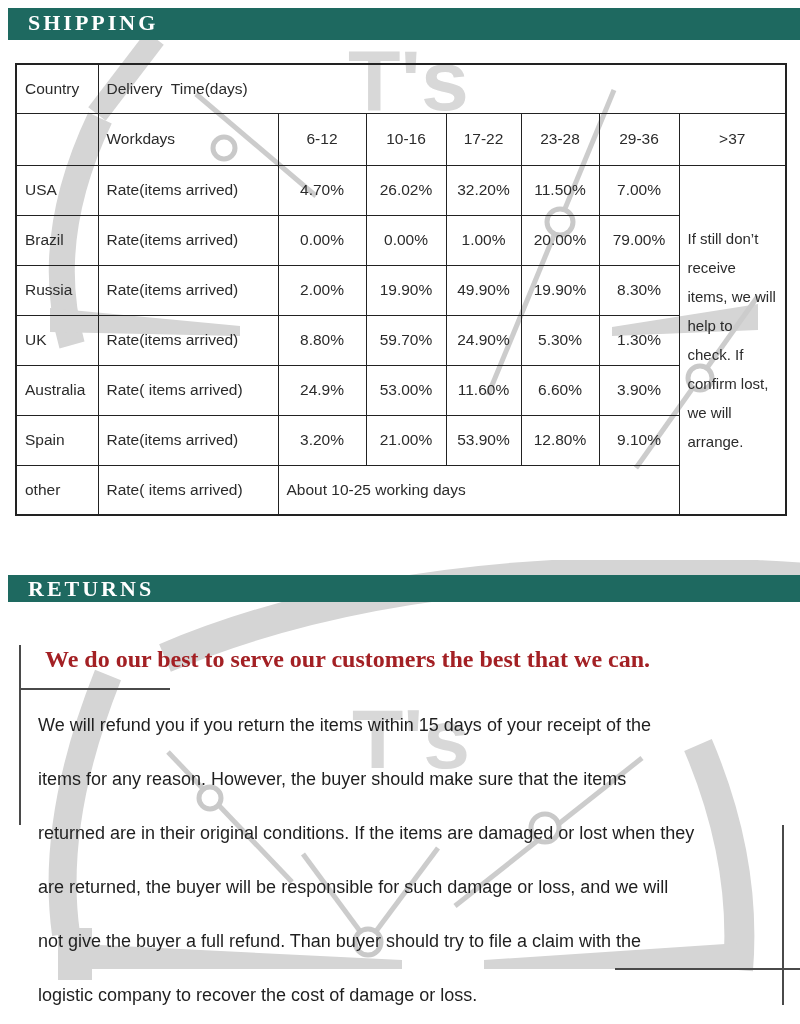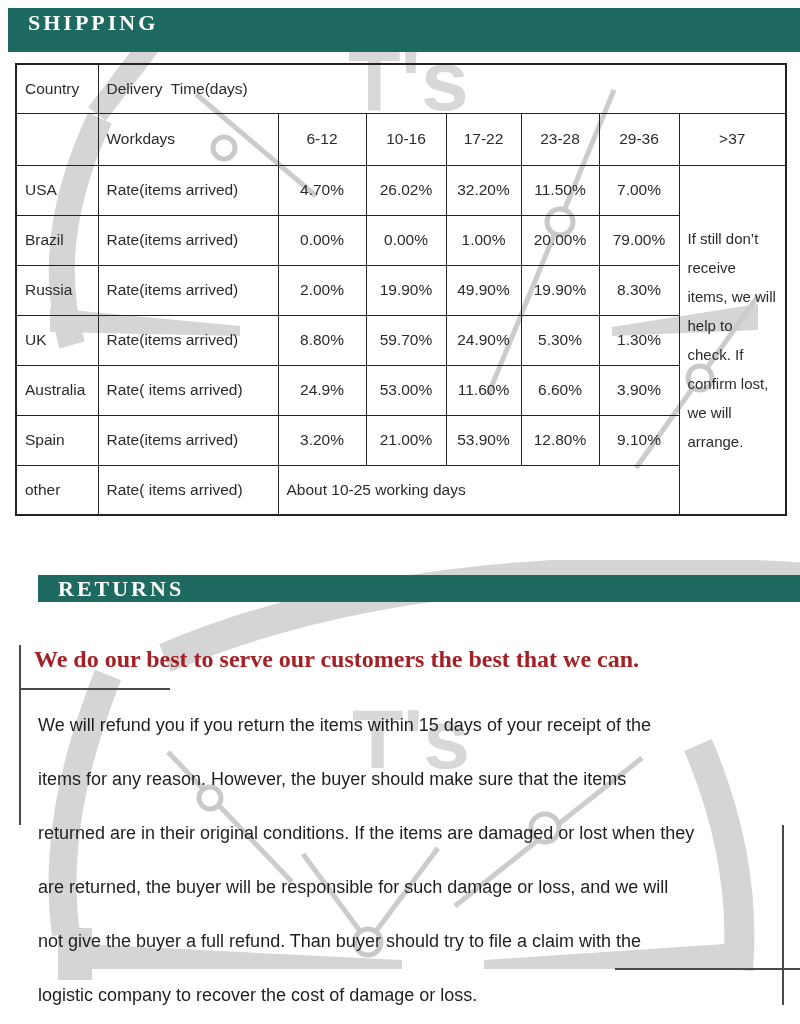--- a/index.html
+++ b/index.html
@@ -1,32 +1,32 @@
 <!DOCTYPE html>
 <html><head>
 <meta charset="utf-8">
 <style>
   html,body{margin:0;padding:0;background:#ffffff;}
   #page{position:relative;width:800px;height:1024px;background:#ffffff;overflow:hidden;
         font-family:"Liberation Sans",sans-serif;color:#2b2b2b;}
   .wm{position:absolute;left:0;pointer-events:none;z-index:0;}
-  .section-bar{position:absolute;left:8px;right:0;height:44px;background:#1e6960;z-index:1;}
+  .section-bar{position:absolute;left:8px;right:0;height:32px;background:#1e6960;z-index:1;}
   .section-bar .bar-title{display:block;padding-left:20px;line-height:29px;color:#ffffff;
         font-family:"Liberation Serif",serif;font-weight:bold;font-size:22px;letter-spacing:3px;}
   table.ship{position:absolute;left:15px;top:63px;border-collapse:collapse;z-index:1;
         font-size:15.5px;color:#2b2b2b;table-layout:fixed;background:transparent;}
   table.ship td{border:1px solid #222222;padding:8px;vertical-align:middle;background:transparent;}
   table.ship{border:2px solid #222222;}
   td.c-country{padding-left:8px;}
   td.c-label{padding-left:14px;white-space:pre;}
   td.c-num{text-align:center;}
   td.c-note{font-size:15px;line-height:29px;padding:0 4px 0 8px;white-space:pre-line;vertical-align:middle;margin-left:33px;}
   td.c-span{padding-left:24px;}
   tr.h1{height:49px;} tr.h2{height:52px;} tr.r{height:50px;}
-  .headline{position:absolute;left:34px;top:646px;font-family:"Liberation Serif",serif;
+  .headline{position:absolute;left:45px;top:646px;font-family:"Liberation Serif",serif;
         font-weight:bold;font-size:24px;color:#a32024;white-space:nowrap;z-index:1;}
   .para{position:absolute;left:38px;top:698px;width:740px;font-size:18px;line-height:54px;
         white-space:pre-line;color:#1f1f1f;z-index:1;}
   .thin-line{position:absolute;background:#4a4a4a;z-index:1;}
   #hl-underline{left:20px;top:688px;width:150px;height:2px;}
   #left-vline{left:19px;top:645px;width:2px;height:180px;}
   #right-vline{left:782px;top:825px;width:2px;height:180px;}
   #right-hline{left:615px;top:968px;width:185px;height:2px;}
 </style>
 </head>
@@ -158,21 +158,21 @@
       <td class="c-num">9.10%</td>
     </tr>
     <tr class="r">
       <td class="c-country">other</td>
       <td class="c-label">Rate( items arrived)</td>
       <td class="c-span" colspan="5">About 10-25 working days</td>
     </tr>
   </tbody>
     </table>
 
-  <div class="section-bar" style="top:575px;height:27px;margin-left:30px;">
+  <div class="section-bar" style="top:575px;height:27px;">
     <span class="bar-title" style="line-height:27px;">RETURNS</span>
   </div>
 
   <div class="headline">We do our best to serve our customers the best that we can.</div>
 
   <div class="thin-line" id="hl-underline"></div>
   <div class="thin-line" id="left-vline"></div>
   <div class="thin-line" id="right-vline"></div>
   <div class="thin-line" id="right-hline"></div>
 

